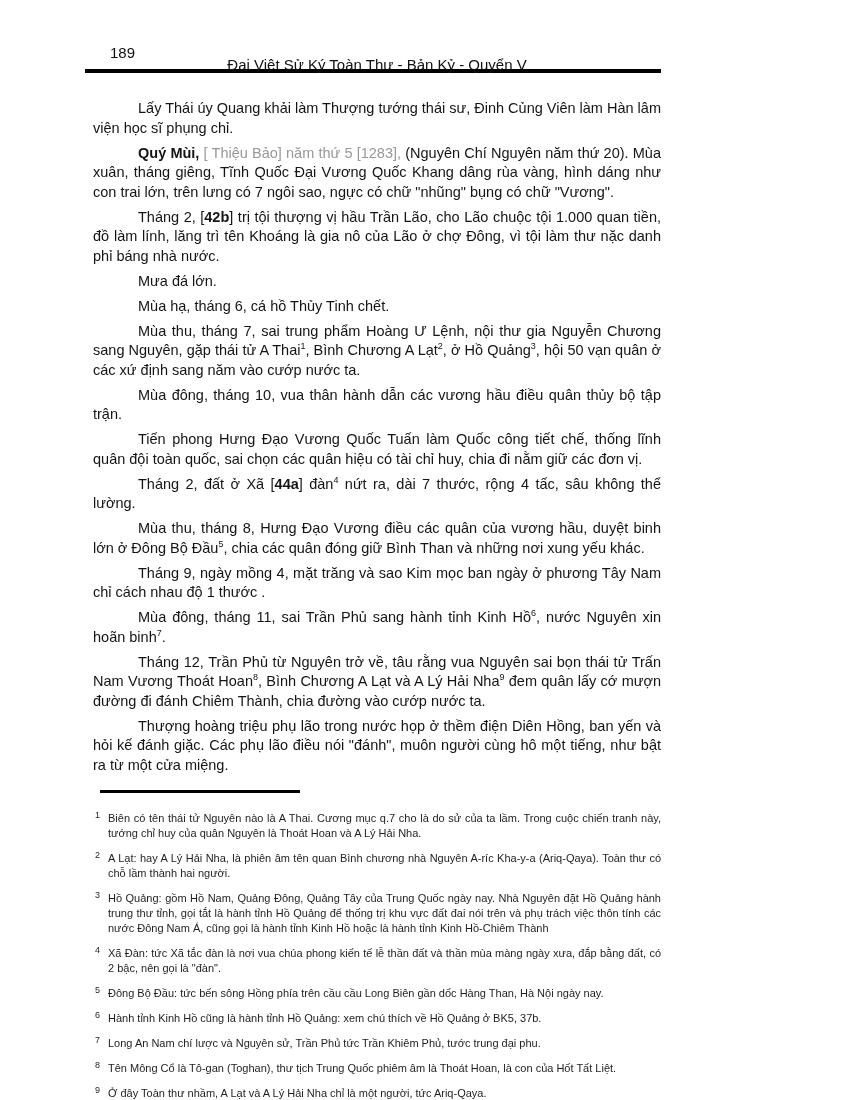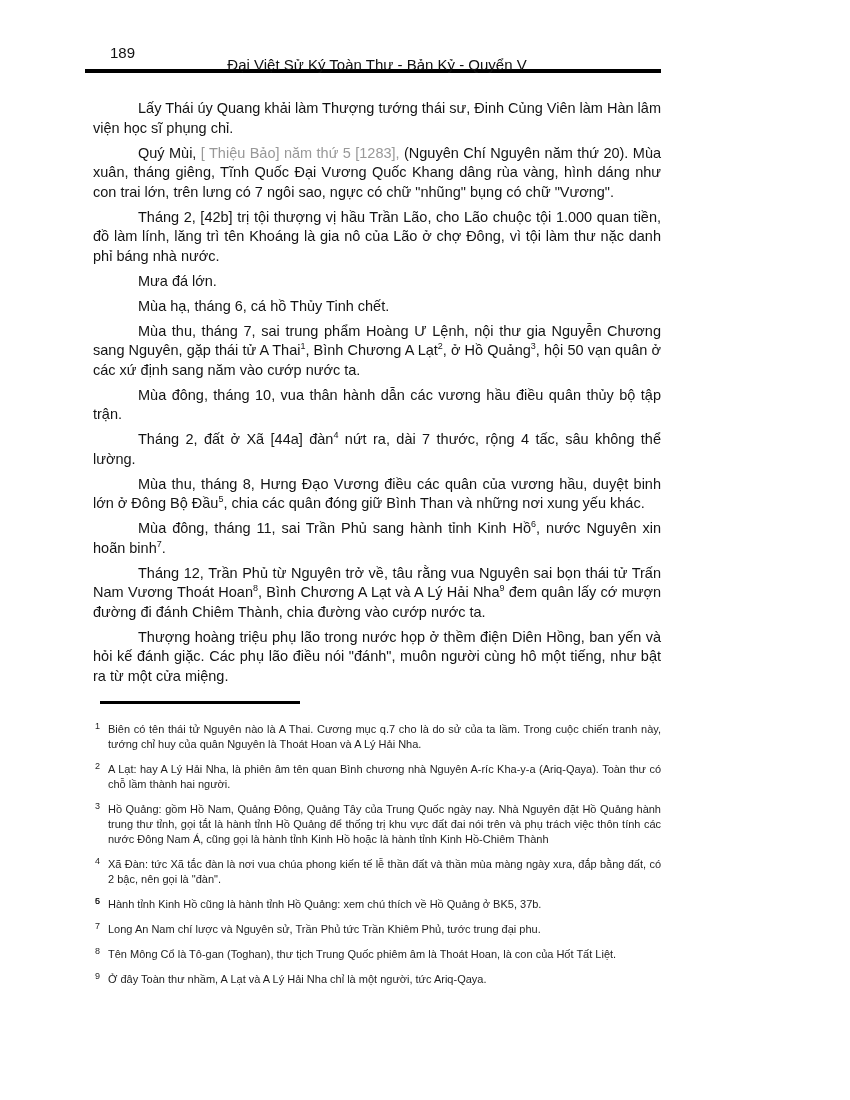--- a/index.html
+++ b/index.html
@@ -46,21 +46,21 @@
   .body-text {
     margin-top: 26px;
     font-size: 14.5px;
     line-height: 19.5px;
     text-align: justify;
   }
   .body-text p.para {
     margin: 0 0 5.5px 0;
     text-indent: 45px;
   }
-  .seg-bold { font-weight: normal; }
+  .seg-bold { font-weight: bold; }
   .seg-gray { color: #989898; margin-top: 9px; }
   .body-text sup {
     font-size: 9px;
     line-height: 0;
     vertical-align: super;
   }
   
   .footnote-separator {
     width: 200px;
     height: 3px;
@@ -98,34 +98,36 @@
   <div class="header-rule"></div>
 
   <div class="body-text">
       <p class="para"><span>Lấy Thái úy Quang  khải làm Thượng tướng thái sư, Đinh Củng Viên làm Hàn lâm viện học sĩ phụng chỉ.</span></p>
       <p class="para"><span class="seg-bold">Quý Mùi,</span><span class="seg-gray"> [ Thiệu Bảo] năm thứ 5 [1283],</span><span> (Nguyên Chí Nguyên năm thứ 20). Mùa xuân, tháng giêng, Tĩnh Quốc Đại Vương Quốc Khang dâng rùa vàng, hình dáng như con trai lớn, trên lưng có 7 ngôi sao, ngực có chữ "nhũng" bụng có chữ "Vương".</span></p>
       <p class="para"><span>Tháng 2, [</span><span class="seg-bold">42b</span><span>] trị tội thượng vị hầu Trần Lão, cho Lão chuộc tội 1.000 quan tiền, đồ làm lính, lăng trì tên Khoáng là gia nô của Lão ở chợ Đông, vì tội làm thư nặc danh phỉ báng nhà nước.</span></p>
       <p class="para"><span>Mưa đá lớn.</span></p>
       <p class="para"><span>Mùa hạ, tháng 6, cá hồ Thủy Tinh chết.</span></p>
       <p class="para"><span>Mùa thu, tháng 7, sai trung phẩm Hoàng Ư Lệnh, nội thư gia Nguyễn Chương sang Nguyên, gặp thái tử A Thai</span><sup>1</sup><span>, Bình Chương A Lạt</span><sup>2</sup><span>, ở Hồ Quảng</span><sup>3</sup><span>, hội 50 vạn quân ở các xứ định sang năm vào cướp nước ta.</span></p>
       <p class="para"><span>Mùa đông, tháng 10, vua thân hành dẫn các vương hầu điều quân thủy bộ tập trận.</span></p>
+      <p class="para"><span>Tiến phong Hưng Đạo Vương Quốc Tuấn làm Quốc công tiết chế, thống lĩnh quân đội toàn quốc, sai chọn các quân hiệu có tài chỉ huy, chia đi nằm giữ các đơn vị.</span></p>
       <p class="para"><span>Tháng 2, đất ở Xã [</span><span class="seg-bold">44a</span><span>] đàn</span><sup>4</sup><span> nứt ra, dài 7 thước, rộng 4 tấc, sâu không  thể lường.</span></p>
       <p class="para"><span>Mùa thu, tháng 8, Hưng Đạo Vương điều các quân của vương hầu, duyệt binh lớn ở Đông Bộ Đầu</span><sup>5</sup><span>, chia các quân đóng giữ Bình Than và những nơi xung yếu khác.</span></p>
+      <p class="para"><span>Tháng 9, ngày mồng 4, mặt trăng và sao Kim mọc ban ngày ở phương Tây Nam  chỉ cách nhau độ 1 thước .</span></p>
       <p class="para"><span>Mùa đông, tháng 11, sai Trần Phủ sang hành tỉnh Kinh Hồ</span><sup>6</sup><span>, nước Nguyên xin hoãn binh</span><sup>7</sup><span>.</span></p>
       <p class="para"><span>Tháng 12, Trần Phủ từ Nguyên trở về, tâu rằng vua Nguyên sai bọn thái tử Trấn Nam Vương Thoát Hoan</span><sup>8</sup><span>, Bình Chương A Lạt và A Lý Hải Nha</span><sup>9</sup><span> đem quân lấy cớ mượn đường đi đánh Chiêm Thành, chia đường vào cướp nước ta.</span></p>
       <p class="para"><span>Thượng hoàng triệu phụ lão trong nước họp ở thềm điện Diên Hồng, ban yến và hỏi kế đánh giặc. Các phụ lão điều nói "đánh", muôn người cùng hô một tiếng, như bật ra từ một cửa miệng.</span></p>
     </div>
 
   <div class="footnote-separator"></div>
 
   <div class="footnotes">
       <div class="footnote"><span class="fn-num">1</span><span>Biên có tên thái tử Nguyên nào là A Thai. Cương mục q.7 cho là do sử của ta lầm. Trong cuộc chiến tranh này, tướng chỉ huy của quân Nguyên là Thoát Hoan và  A Lý Hải Nha.</span></div>
       <div class="footnote"><span class="fn-num">2</span><span>A Lạt: hay A Lý Hải Nha, là phiên âm tên quan Bình chương nhà Nguyên A-ríc Kha-y-a (Ariq-Qaya). Toàn thư có chỗ lầm thành hai người.</span></div>
       <div class="footnote"><span class="fn-num">3</span><span>Hồ Quảng: gồm Hồ Nam, Quảng Đông, Quảng Tây của Trung Quốc ngày nay. Nhà Nguyên đặt Hồ Quảng hành trung thư tỉnh, gọi tắt là hành tỉnh Hồ Quảng để thống trị khu vực đất đai nói trên và phụ trách việc thôn tính các nước Đông Nam Á, cũng gọi là hành tỉnh Kinh Hồ hoặc là hành tỉnh Kinh Hồ-Chiêm Thành</span></div>
       <div class="footnote"><span class="fn-num">4</span><span>Xã Đàn: tức Xã tắc đàn là nơi vua chúa phong kiến tế lễ thần đất và thần mùa màng ngày xưa, đắp bằng đất, có 2 bậc, nên gọi là "đàn".</span></div>
-      <div class="footnote"><span class="fn-num">5</span></div>
+      <div class="footnote"><span class="fn-num">5</span><span>Đông Bộ Đầu: tức bến sông Hồng phía trên cầu cầu Long Biên gần dốc Hàng Than, Hà Nội ngày nay.</span></div>
       <div class="footnote"><span class="fn-num">6</span><span>Hành tỉnh Kinh Hồ cũng là hành tỉnh Hồ Quảng: xem chú thích về Hồ Quảng ở BK5, 37b.</span></div>
       <div class="footnote"><span class="fn-num">7</span><span>Long An Nam chí lược và Nguyên sử, Trần Phủ tức Trần Khiêm Phủ, tước trung đại phu.</span></div>
       <div class="footnote"><span class="fn-num">8</span><span>Tên Mông Cổ là Tô-gan (Toghan), thư tịch Trung Quốc phiêm âm là Thoát Hoan, là con của Hốt Tất Liệt.</span></div>
       <div class="footnote"><span class="fn-num">9</span><span>Ở đây Toàn thư nhầm, A Lạt và A Lý Hải Nha chỉ là một người, tức Ariq-Qaya.</span></div>
     </div>
 
 </div>
 
 </body></html>

